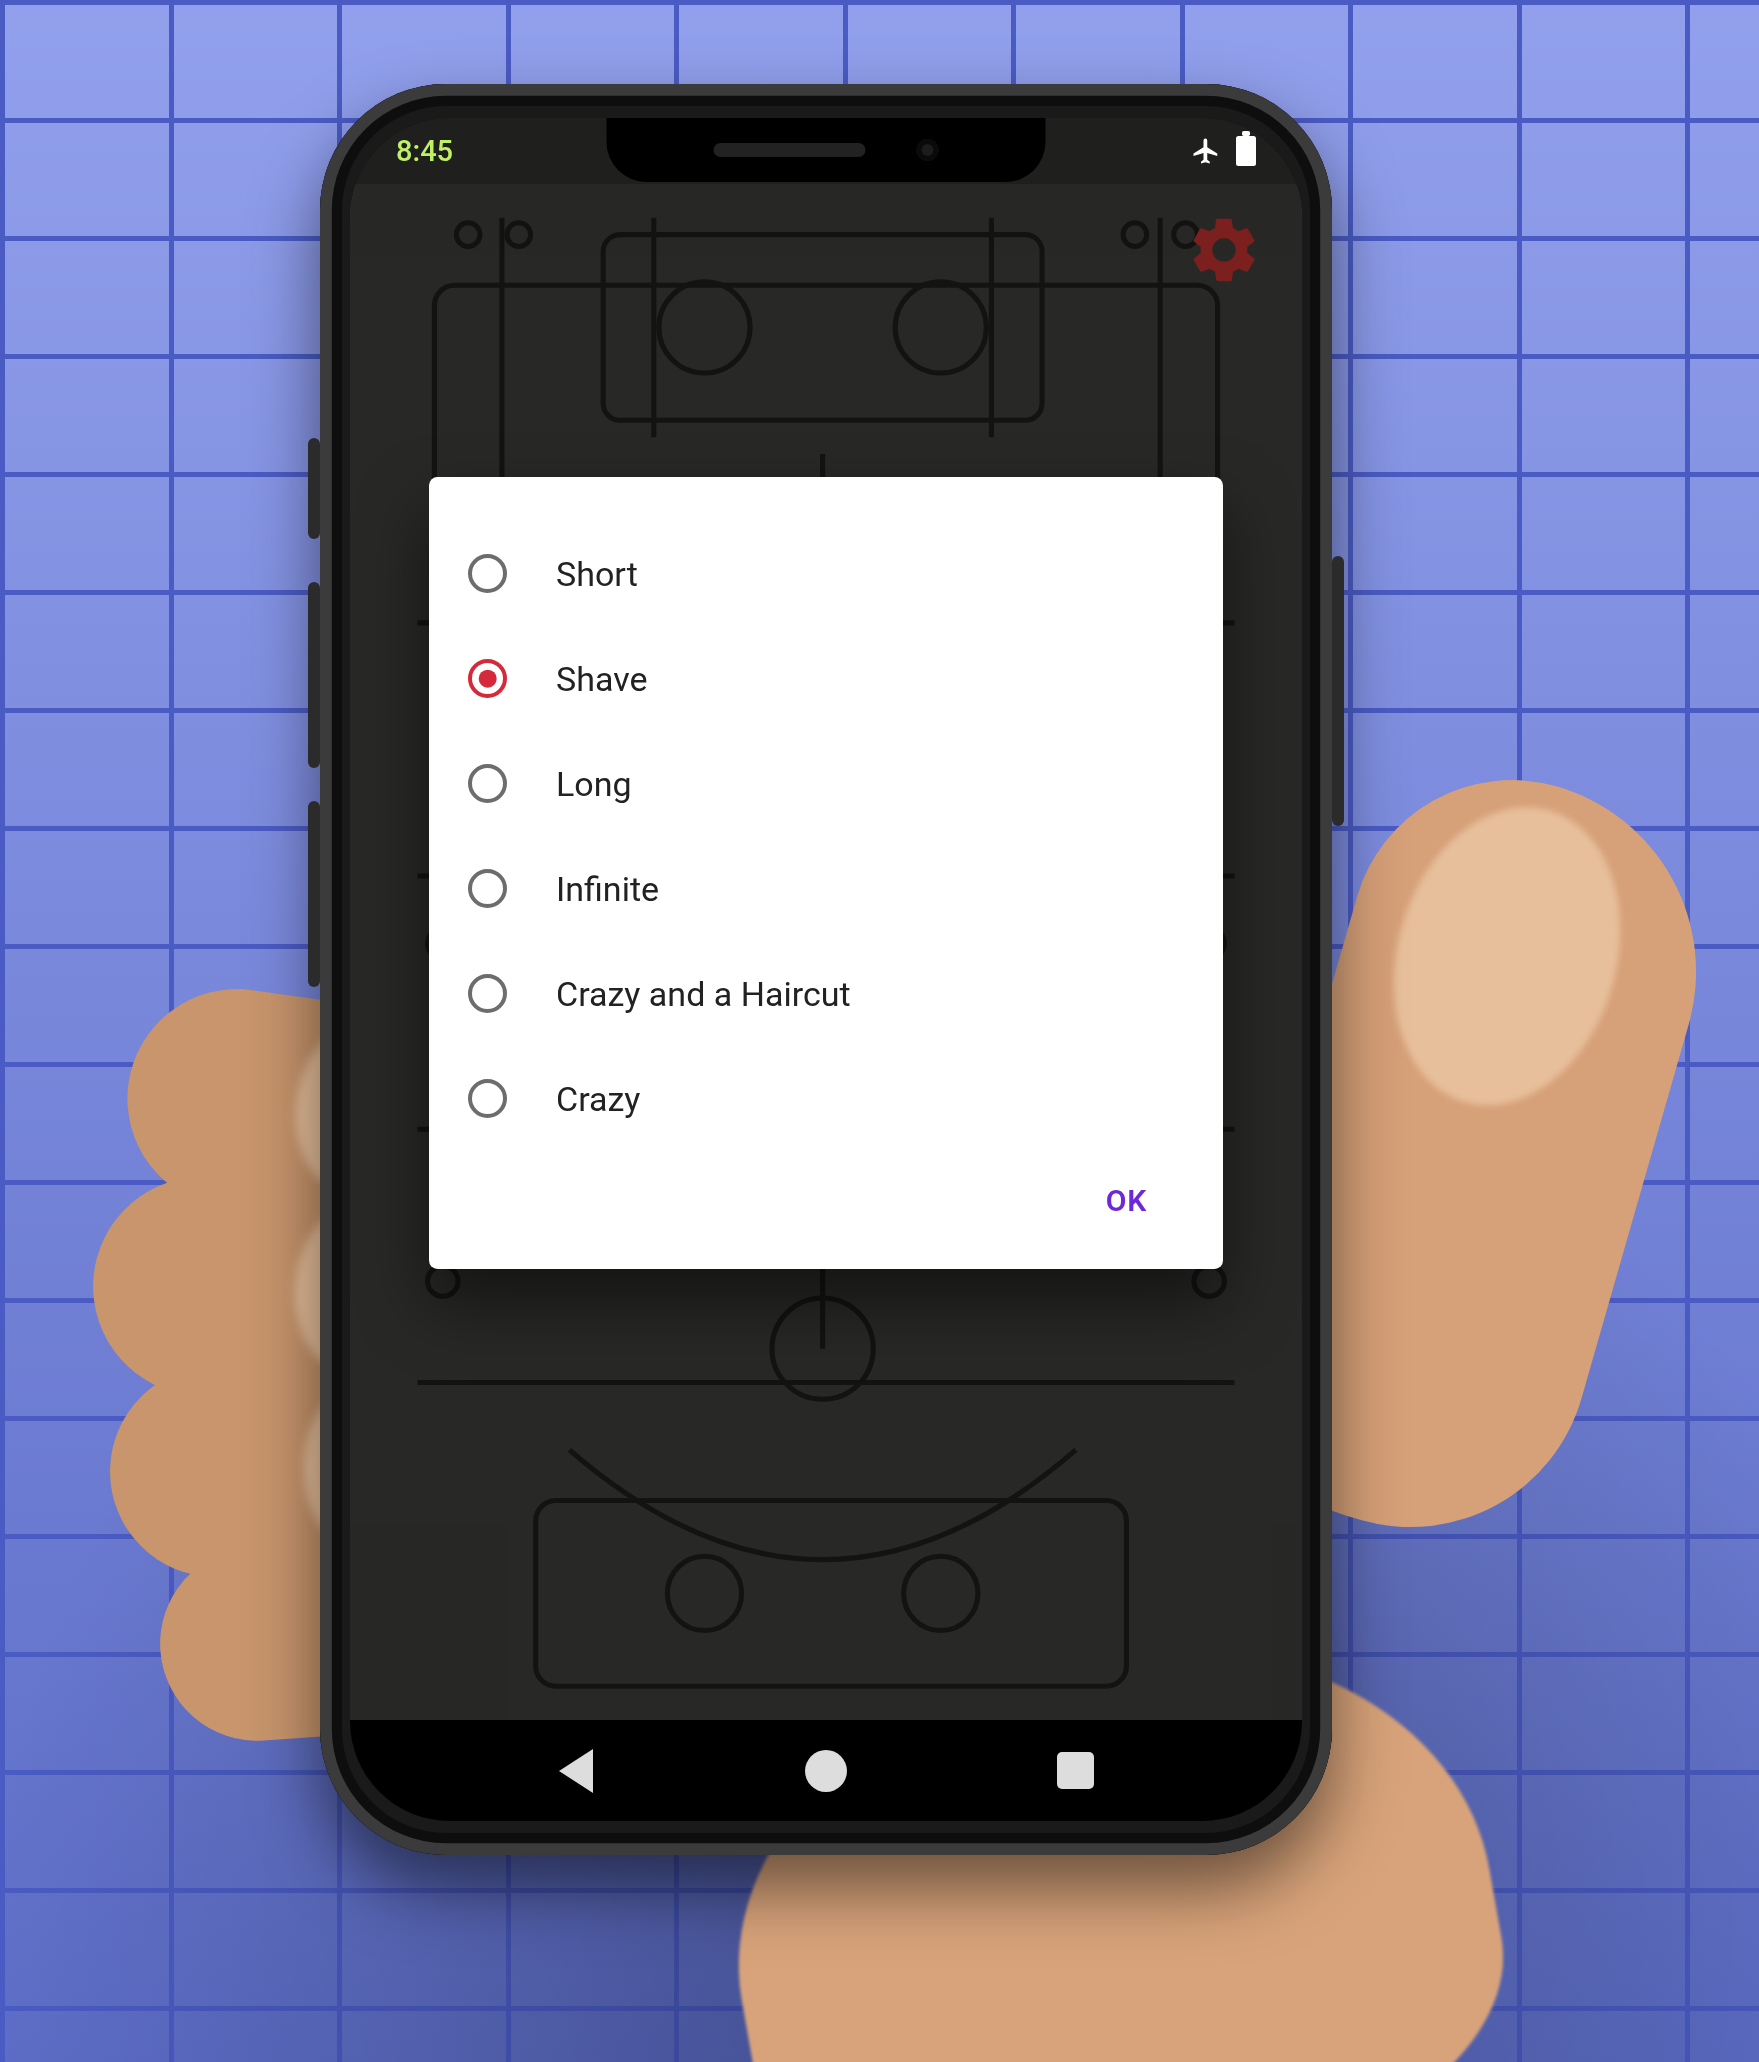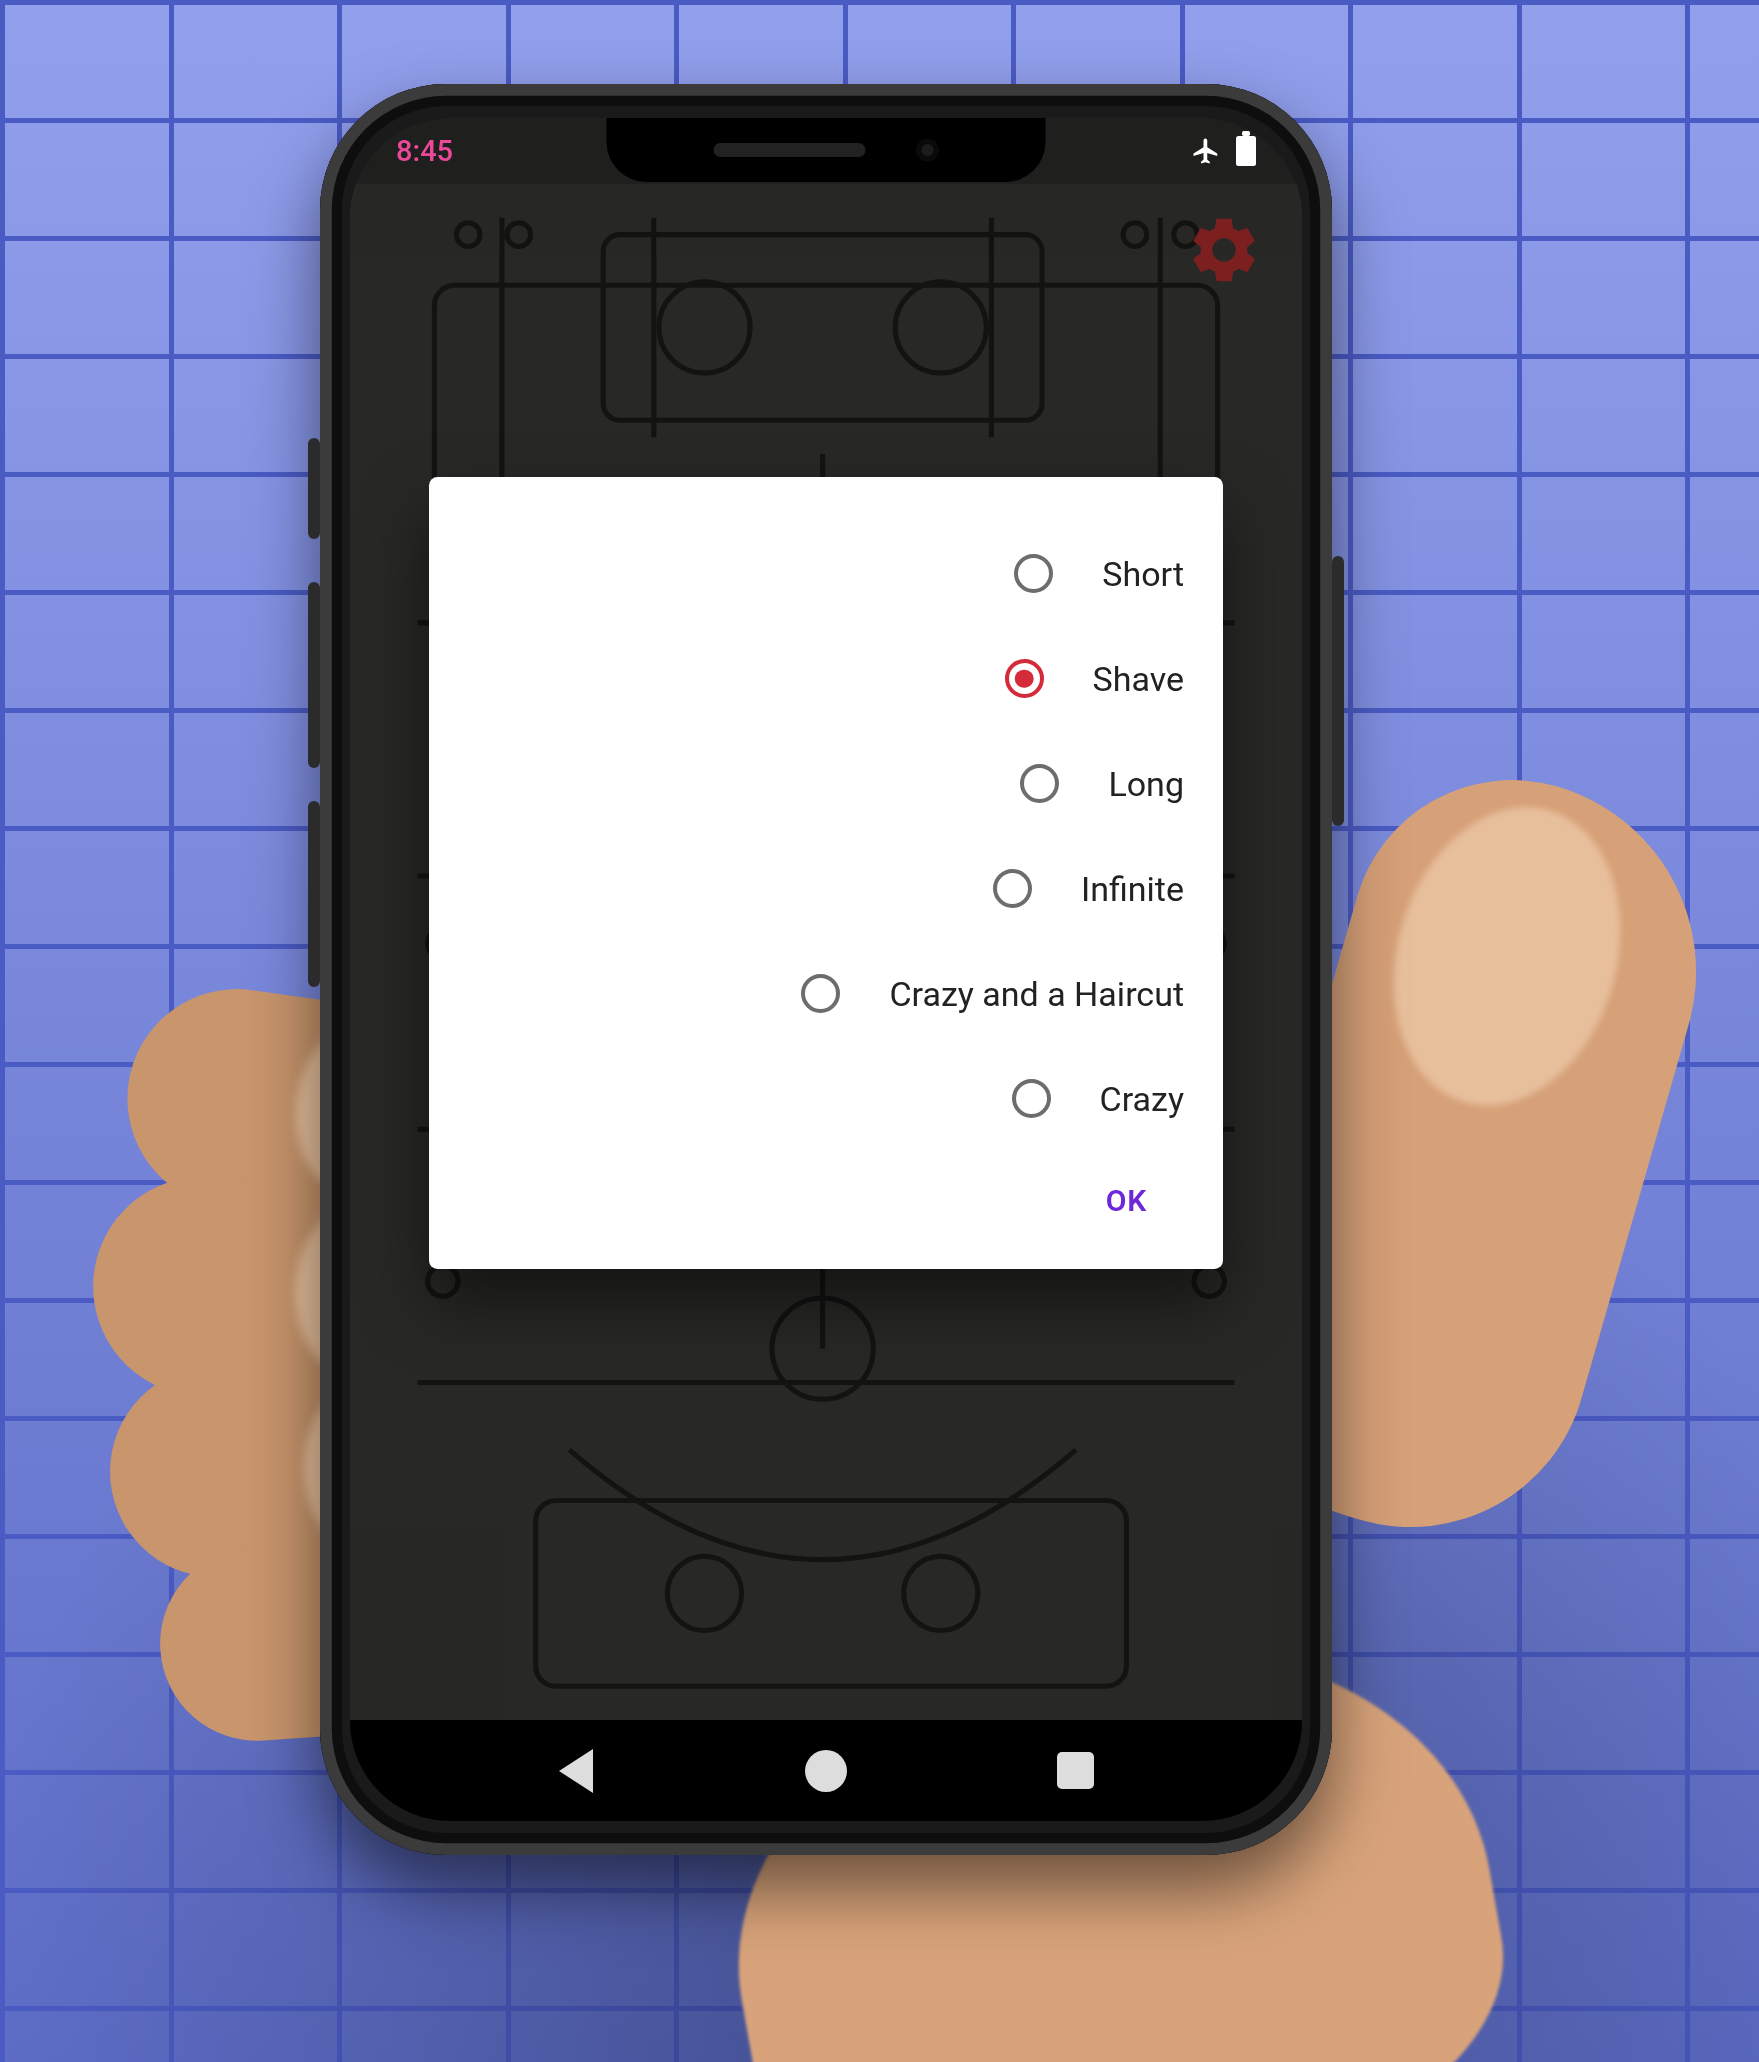--- a/index.html
+++ b/index.html
@@ -71,21 +71,21 @@
       position:absolute;top:0;left:50%;transform:translateX(-50%);
       width:439px;height:64px;background:#000;border-radius:0 0 40px 40px;z-index:50;
       display:flex;align-items:center;justify-content:center;gap:51px;
     }
     .speaker{width:152px;height:13.5px;background:#222;border-radius:8.4px;}
     .cam{width:22px;height:22px;border-radius:50%;background:#1c1c1c;box-shadow:inset 0 0 0 5px #0a0a0a;}
 
     .status-bar{
       position:absolute;top:0;left:0;right:0;height:66px;
       display:flex;align-items:center;justify-content:space-between;
-      padding:0 46px; color:#ec4899; font-size:29px; font-weight:500;z-index:40;
+      padding:0 46px; color:#bef264; font-size:29px; font-weight:500;z-index:40;
     }
     .status-right{display:flex;align-items:center;gap:15px;}
     .plane{width:30px;height:30px;}
     .batt{width:20px;height:30px;background:#fff;border-radius:2.5px;position:relative;}
     .batt::before{content:"";position:absolute;top:-5px;left:5.9px;width:8.4px;height:5px;background:#fff;border-radius:1.7px;}
 
     .app-bg{
       position:absolute; inset:0; top:0;
       background:#3a3a38;
     }
@@ -113,21 +113,20 @@
       left:79px; right:79px; top:359px;
       background:#fff; border-radius:8.4px;
       box-shadow:0 34px 67px rgba(0,0,0,.5);
       padding:44px 39px 22px 39px;
     }
     .dlg-title{font-size:35px;font-weight:600;color:#202020;margin-bottom:29px;}
     .opts{display:flex;flex-direction:column;}
     .opt{
       display:flex;align-items:center;gap:49px;
       height:105px;
-      justify-content:flex-end;
     }
     .radio{
       width:39px;height:39px;border-radius:50%;
       border:4.2px solid #6d6d6d;flex:0 0 auto;position:relative;
     }
     .radio.sel{border-color:#d42a3a;}
     .radio.sel::after{content:"";position:absolute;left:50%;top:50%;width:18.6px;height:18.6px;border-radius:50%;background:#d42a3a;transform:translate(-50%,-50%);}
     .opt-label{font-size:34px;color:#222;}
     .dlg-actions{display:flex;justify-content:flex-end;padding:17px 17px 13.5px 0;}
     .ok{font-size:30px;font-weight:600;color:#6d28d9;letter-spacing:0.8px;padding:15px 20px;}

